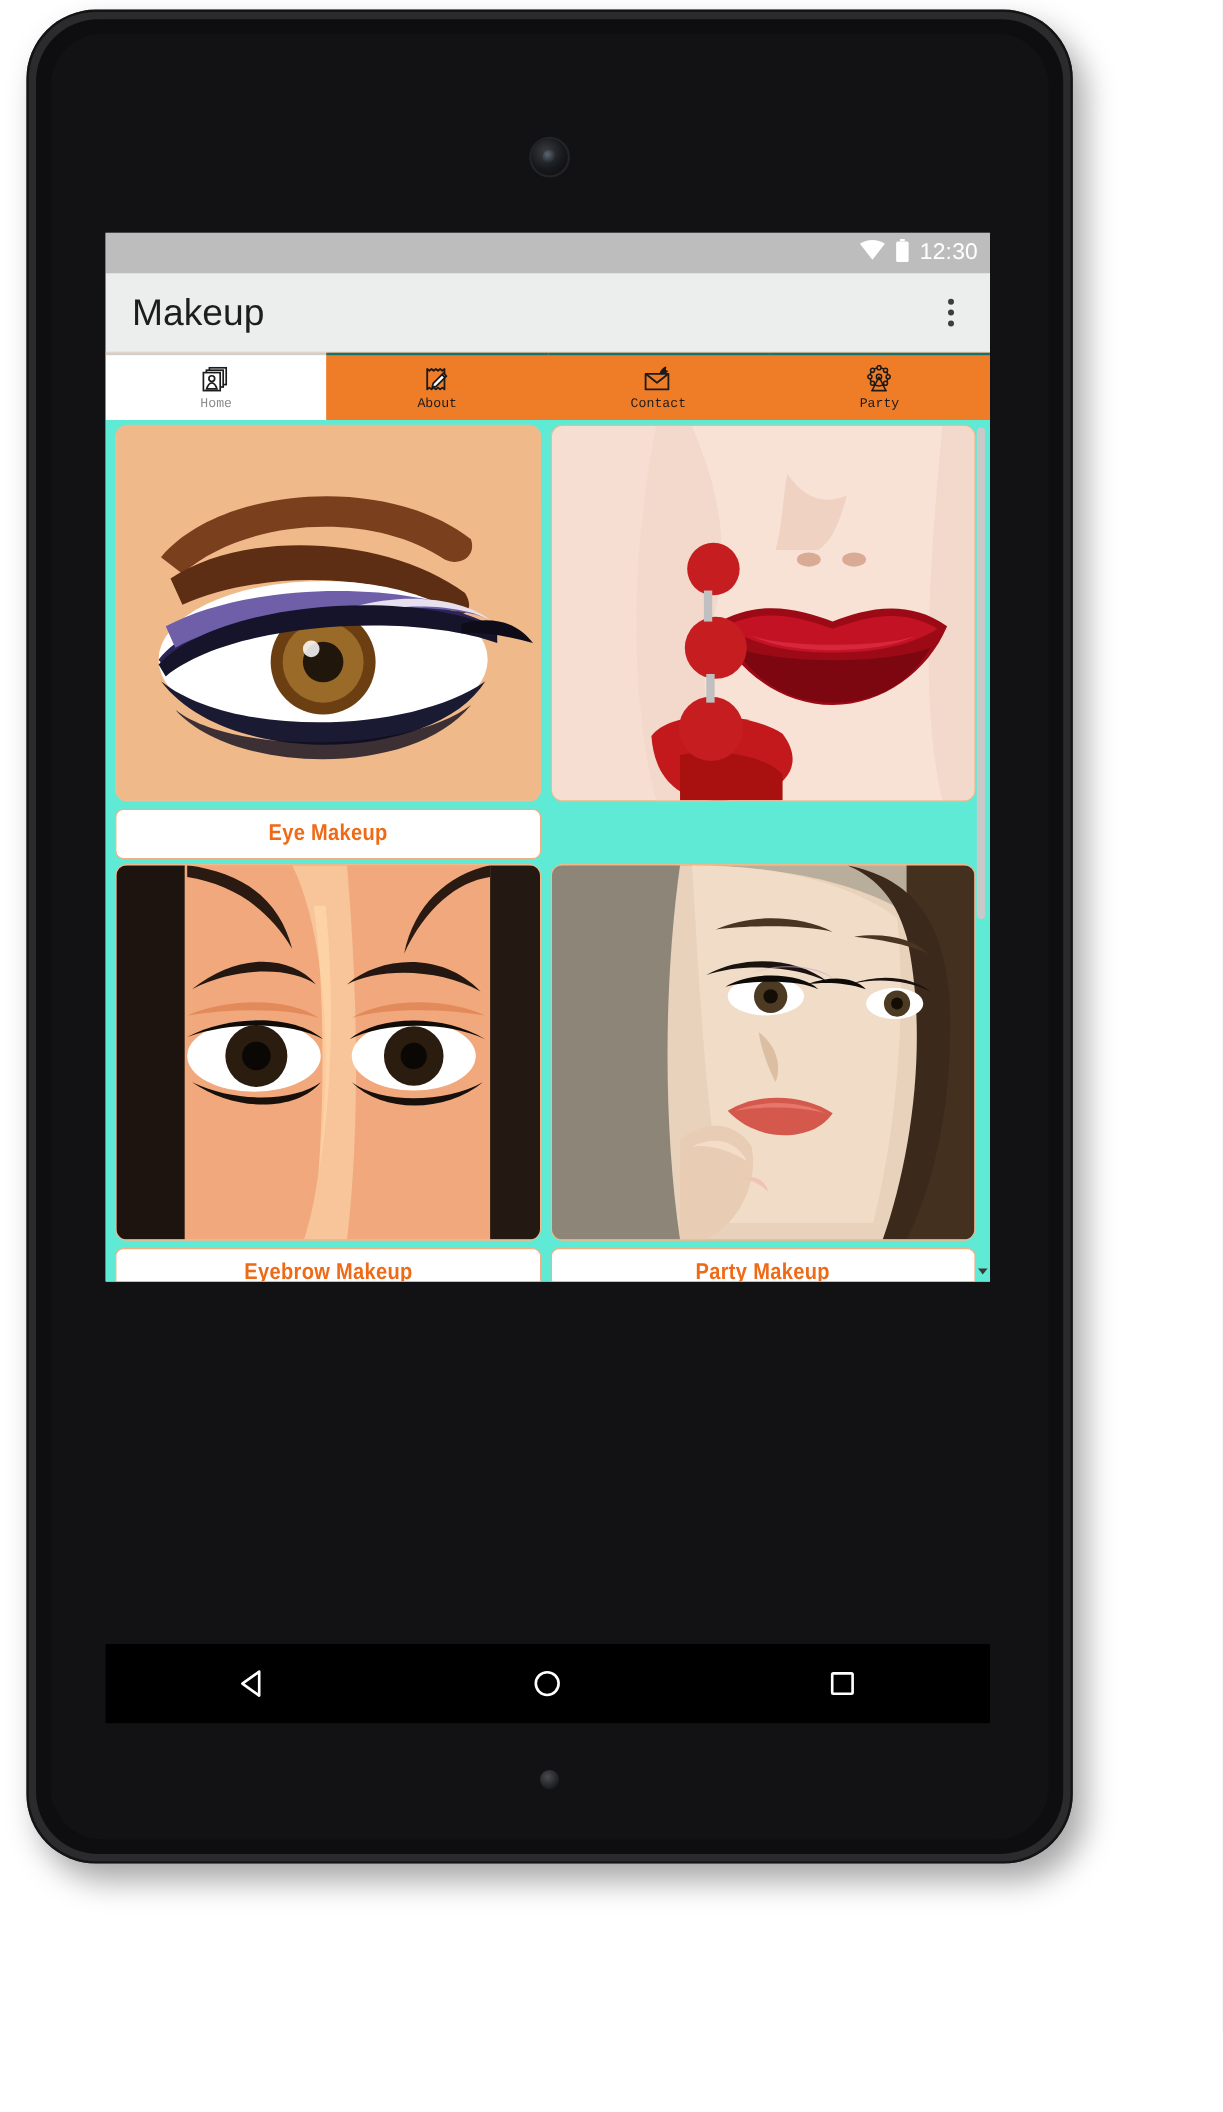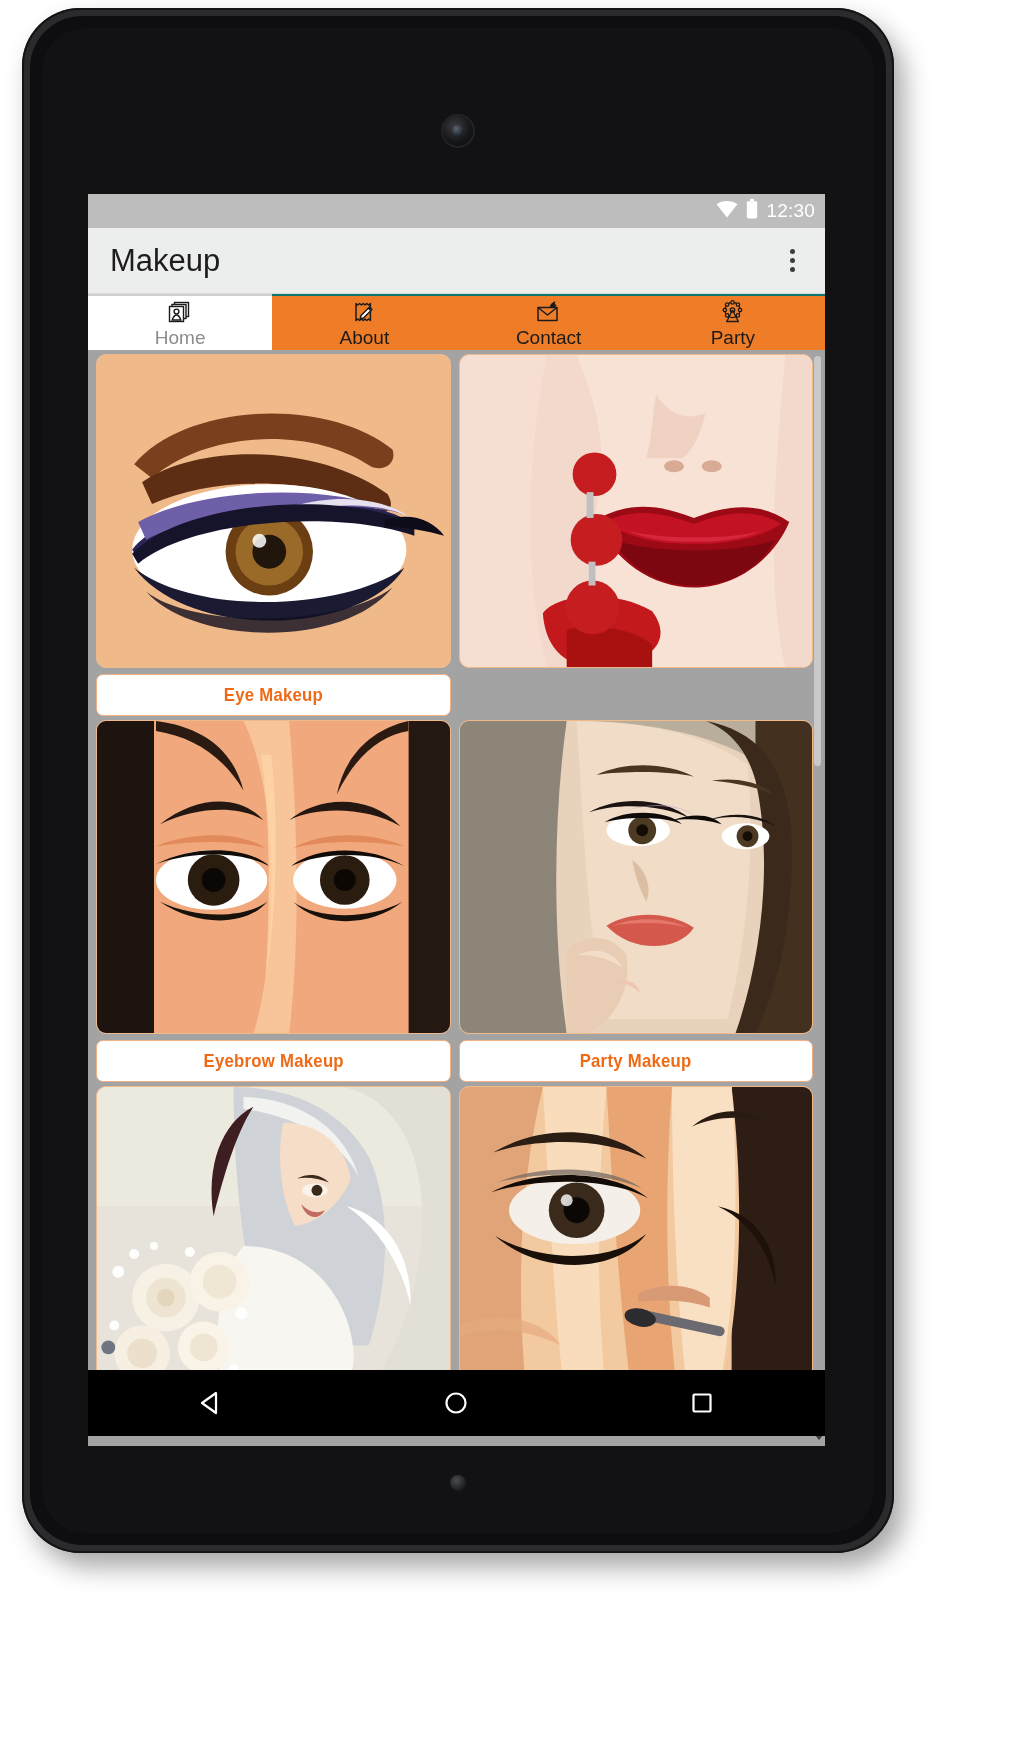--- a/index.html
+++ b/index.html
@@ -60,21 +60,21 @@
     width: 16px; height: 16px;
     border-radius: 50%;
     background: radial-gradient(circle at 40% 35%, #4a4c50 0%, #1b1c1f 70%);
     z-index: 4;
   }
 
   
   #screen {
     position: absolute;
     left: 88px; top: 194px;
-    width: 737px; height: 1252px;
+    width: 737px; height: 874px;
     background: #ffffff;
     z-index: 5;
     overflow: hidden;
     display: flex;
     flex-direction: column;
   }
 
   
   #status-bar {
     height: 34px;
@@ -144,31 +144,31 @@
     position: relative;
     background: #ef7d28;
     border-top: 2px solid #0f766e;
   }
   .tab.active {
     background: #ffffff;
     border-top: 2px solid #cfcfcf;
   }
   .tab-icon { height: 27px; display:flex; align-items:center; justify-content:center; }
   .tab-label {
-    font-size: 19px;
+    font-size: 11px;
     color: #1b1b1b;
-    font-family: Liberation Sans, sans-serif;
+    font-family: Liberation Mono, monospace;
     line-height: 1;
   }
   .tab.active .tab-label { color: #8c8c8c; }
 
   
   #content-area {
     flex: 1 1 auto;
-    background: #a3a3a3;
+    background: #5eead4;
     position: relative;
     overflow: hidden;
   }
   #grid {
     position: absolute;
     left: 0; top: 0; right: 0;
     padding: 4px 8px 0 4px;
     display: flex;
     flex-wrap: wrap;
   }

